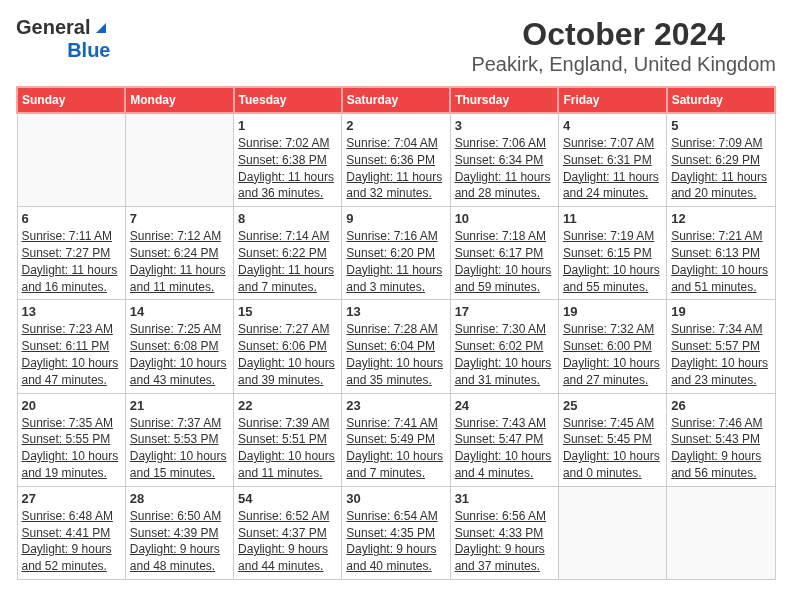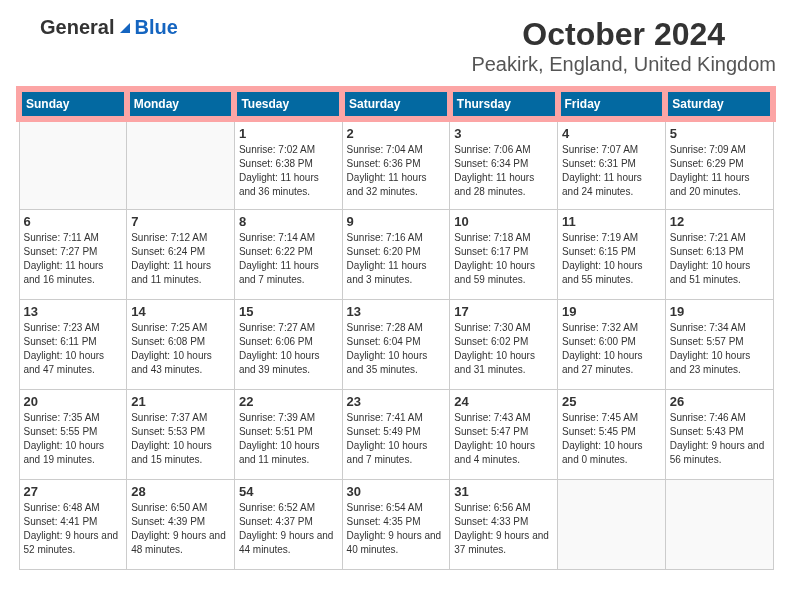--- a/index.html
+++ b/index.html
@@ -11,22 +11,22 @@
       padding: 16px;
     }
     .header-area {
       display: flex;
       justify-content: space-between;
       align-items: flex-start;
       margin-bottom: 10px;
     }
     .logo {
       display: flex;
+      flex-direction: column;
       align-items: flex-end;
-      margin-left: 24px;
     }
     .logo-general {
       font-size: 20px;
       font-weight: bold;
       color: #333;
     }
     .logo-blue {
       font-size: 20px;
       font-weight: bold;
       color: #1565c0;
@@ -46,45 +46,46 @@
     .location-title {
       font-size: 20px;
       color: #555;
     }
     .calendar {
       width: 100%;
       border-collapse: collapse;
       font-size: 11px;
     }
     .calendar th {
-      background: #0369a1;
+      background: #ef4444;
       color: #fff;
       padding: 5px 4px;
       text-align: left;
       font-size: 12px;
-      border: 6px solid #fca5a5;
+      border: 2px solid #fca5a5;
     }
     .calendar td {
       border: 1px solid #ccc;
       vertical-align: top;
       padding: 4px;
       width: calc(100% / 7);
       height: 90px;
       color: #333;
     }
     .day-num {
       font-size: 13px;
       font-weight: bold;
       display: block;
       margin-bottom: 2px;
     }
     .cell-info {
-      font-size: 10px;
+      font-size: 12px;
       line-height: 1.4;
       color: #333;
+      text-decoration: underline;
     }
     .empty-cell {
       background: #f9f9f9;
     }
   </style>
 </head>
 <body>
 
 <div class="header-area">
   <div class="logo">

